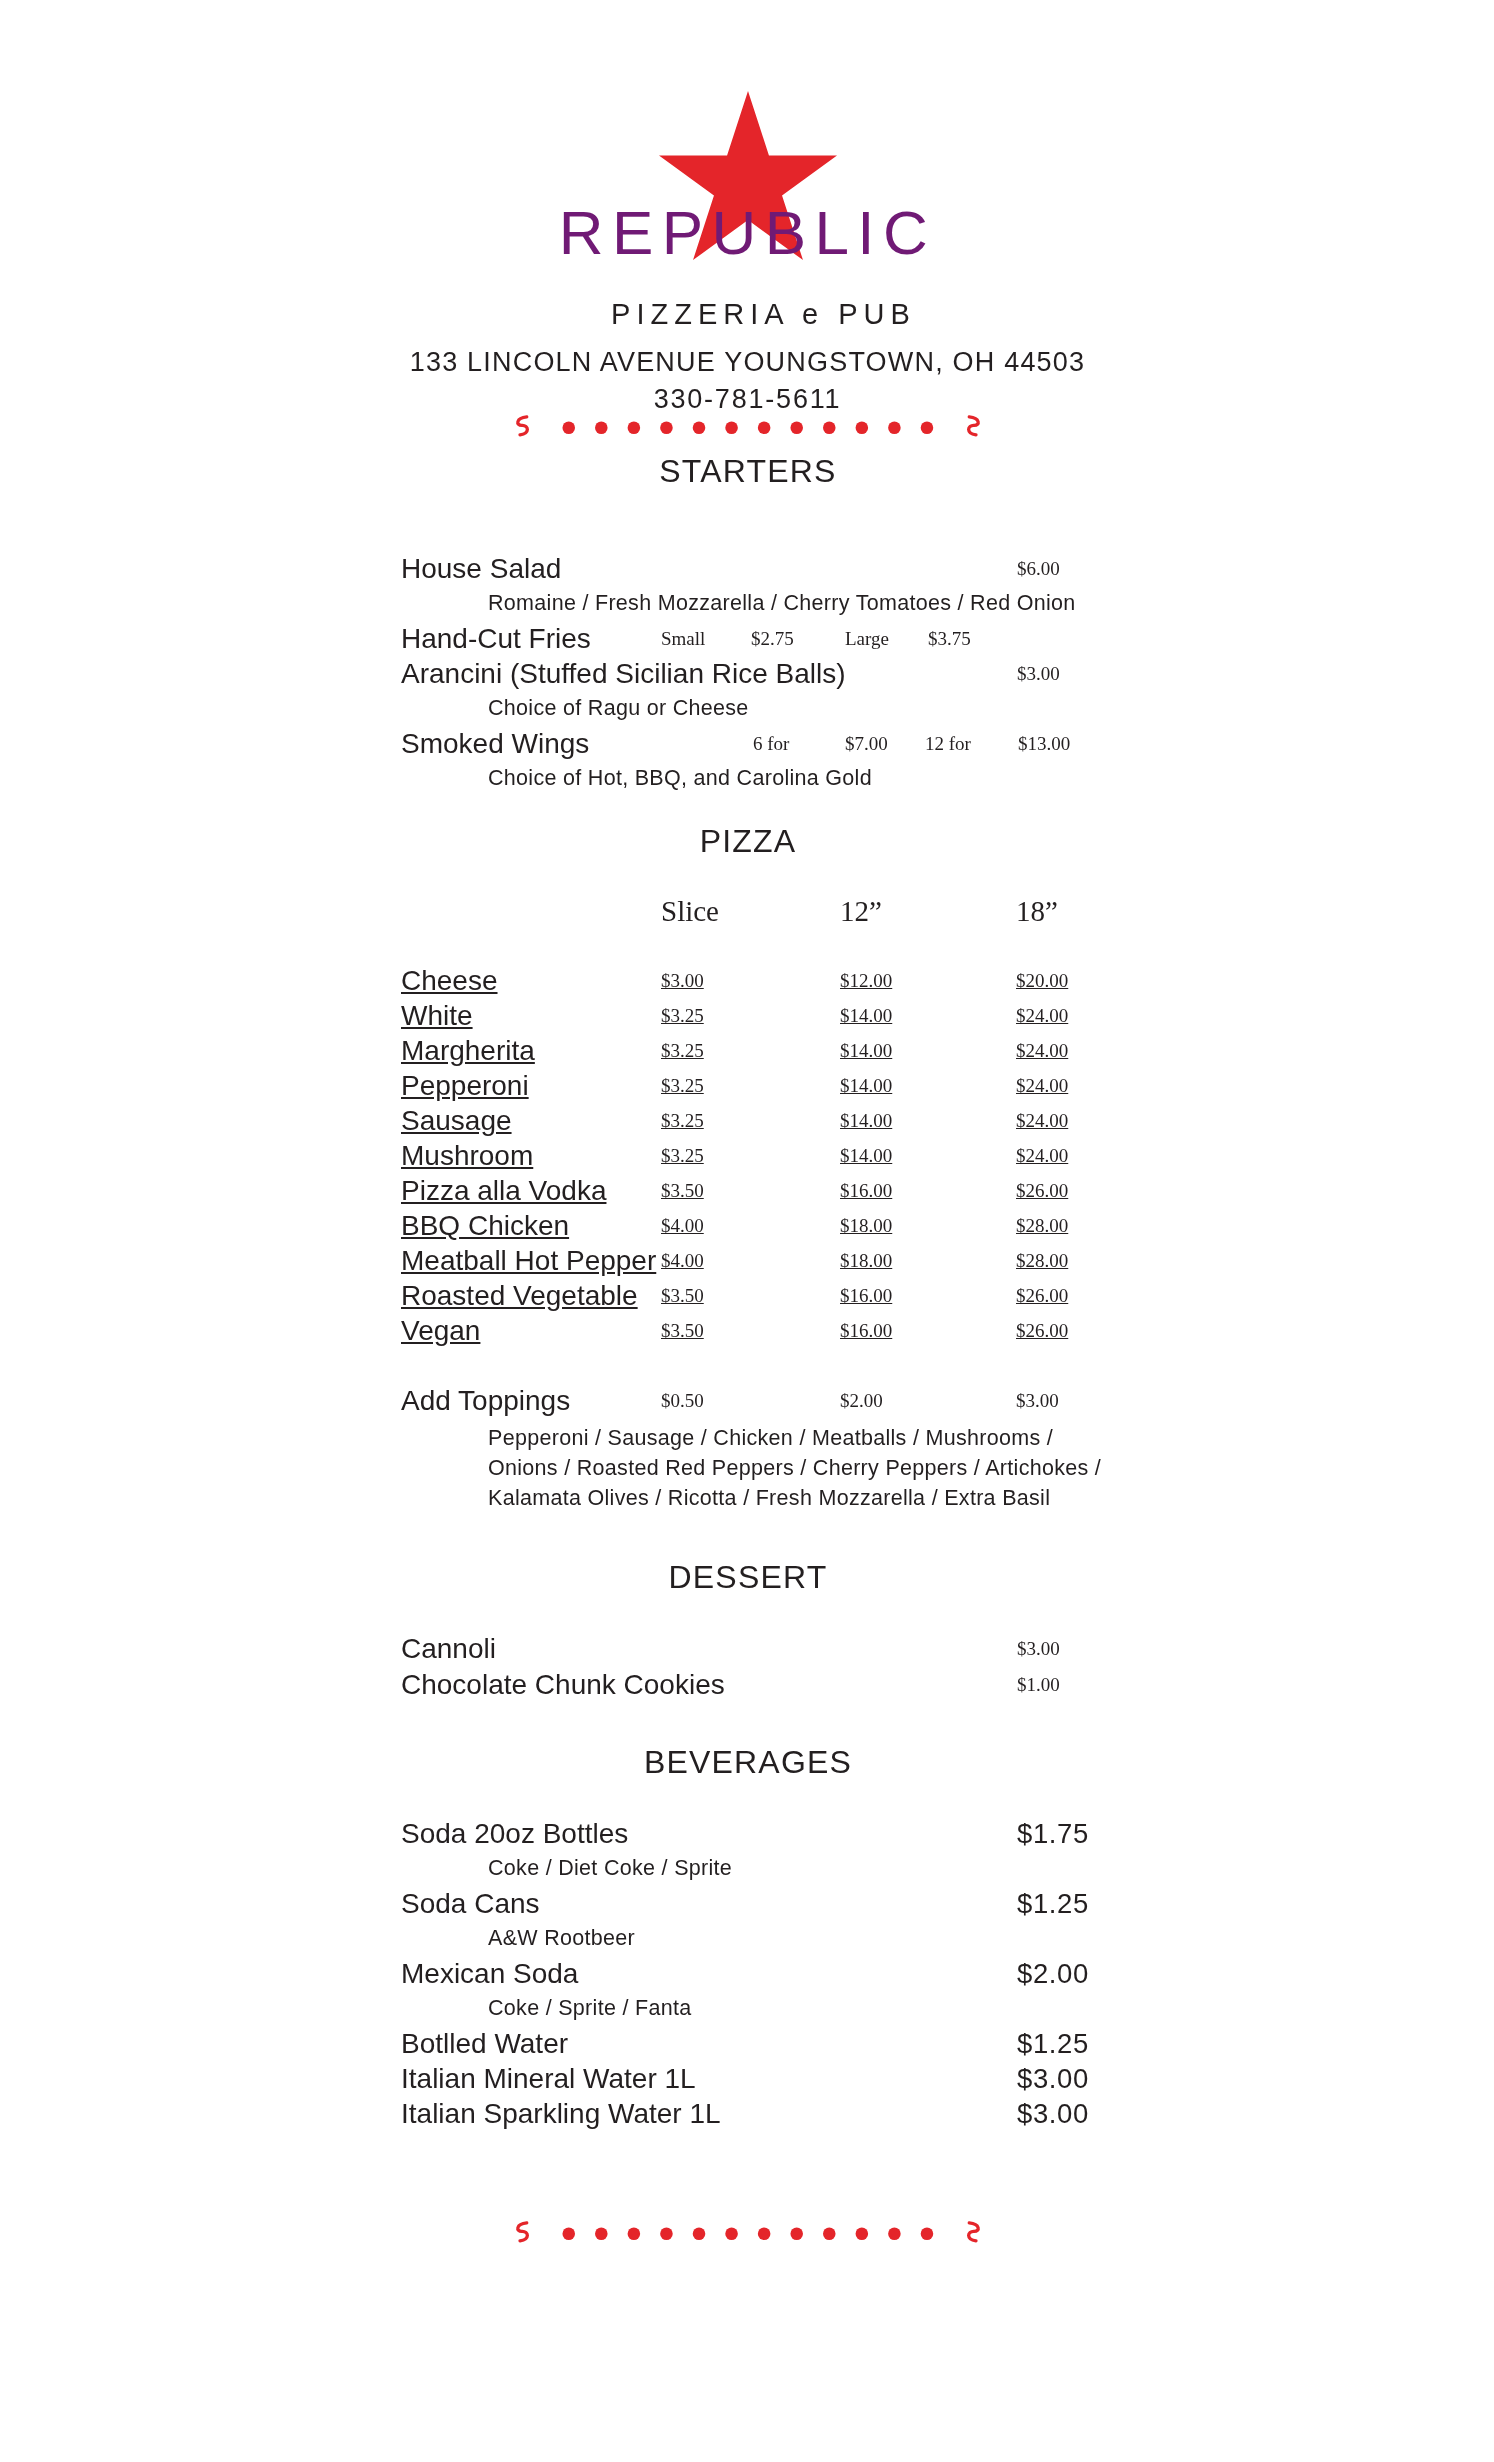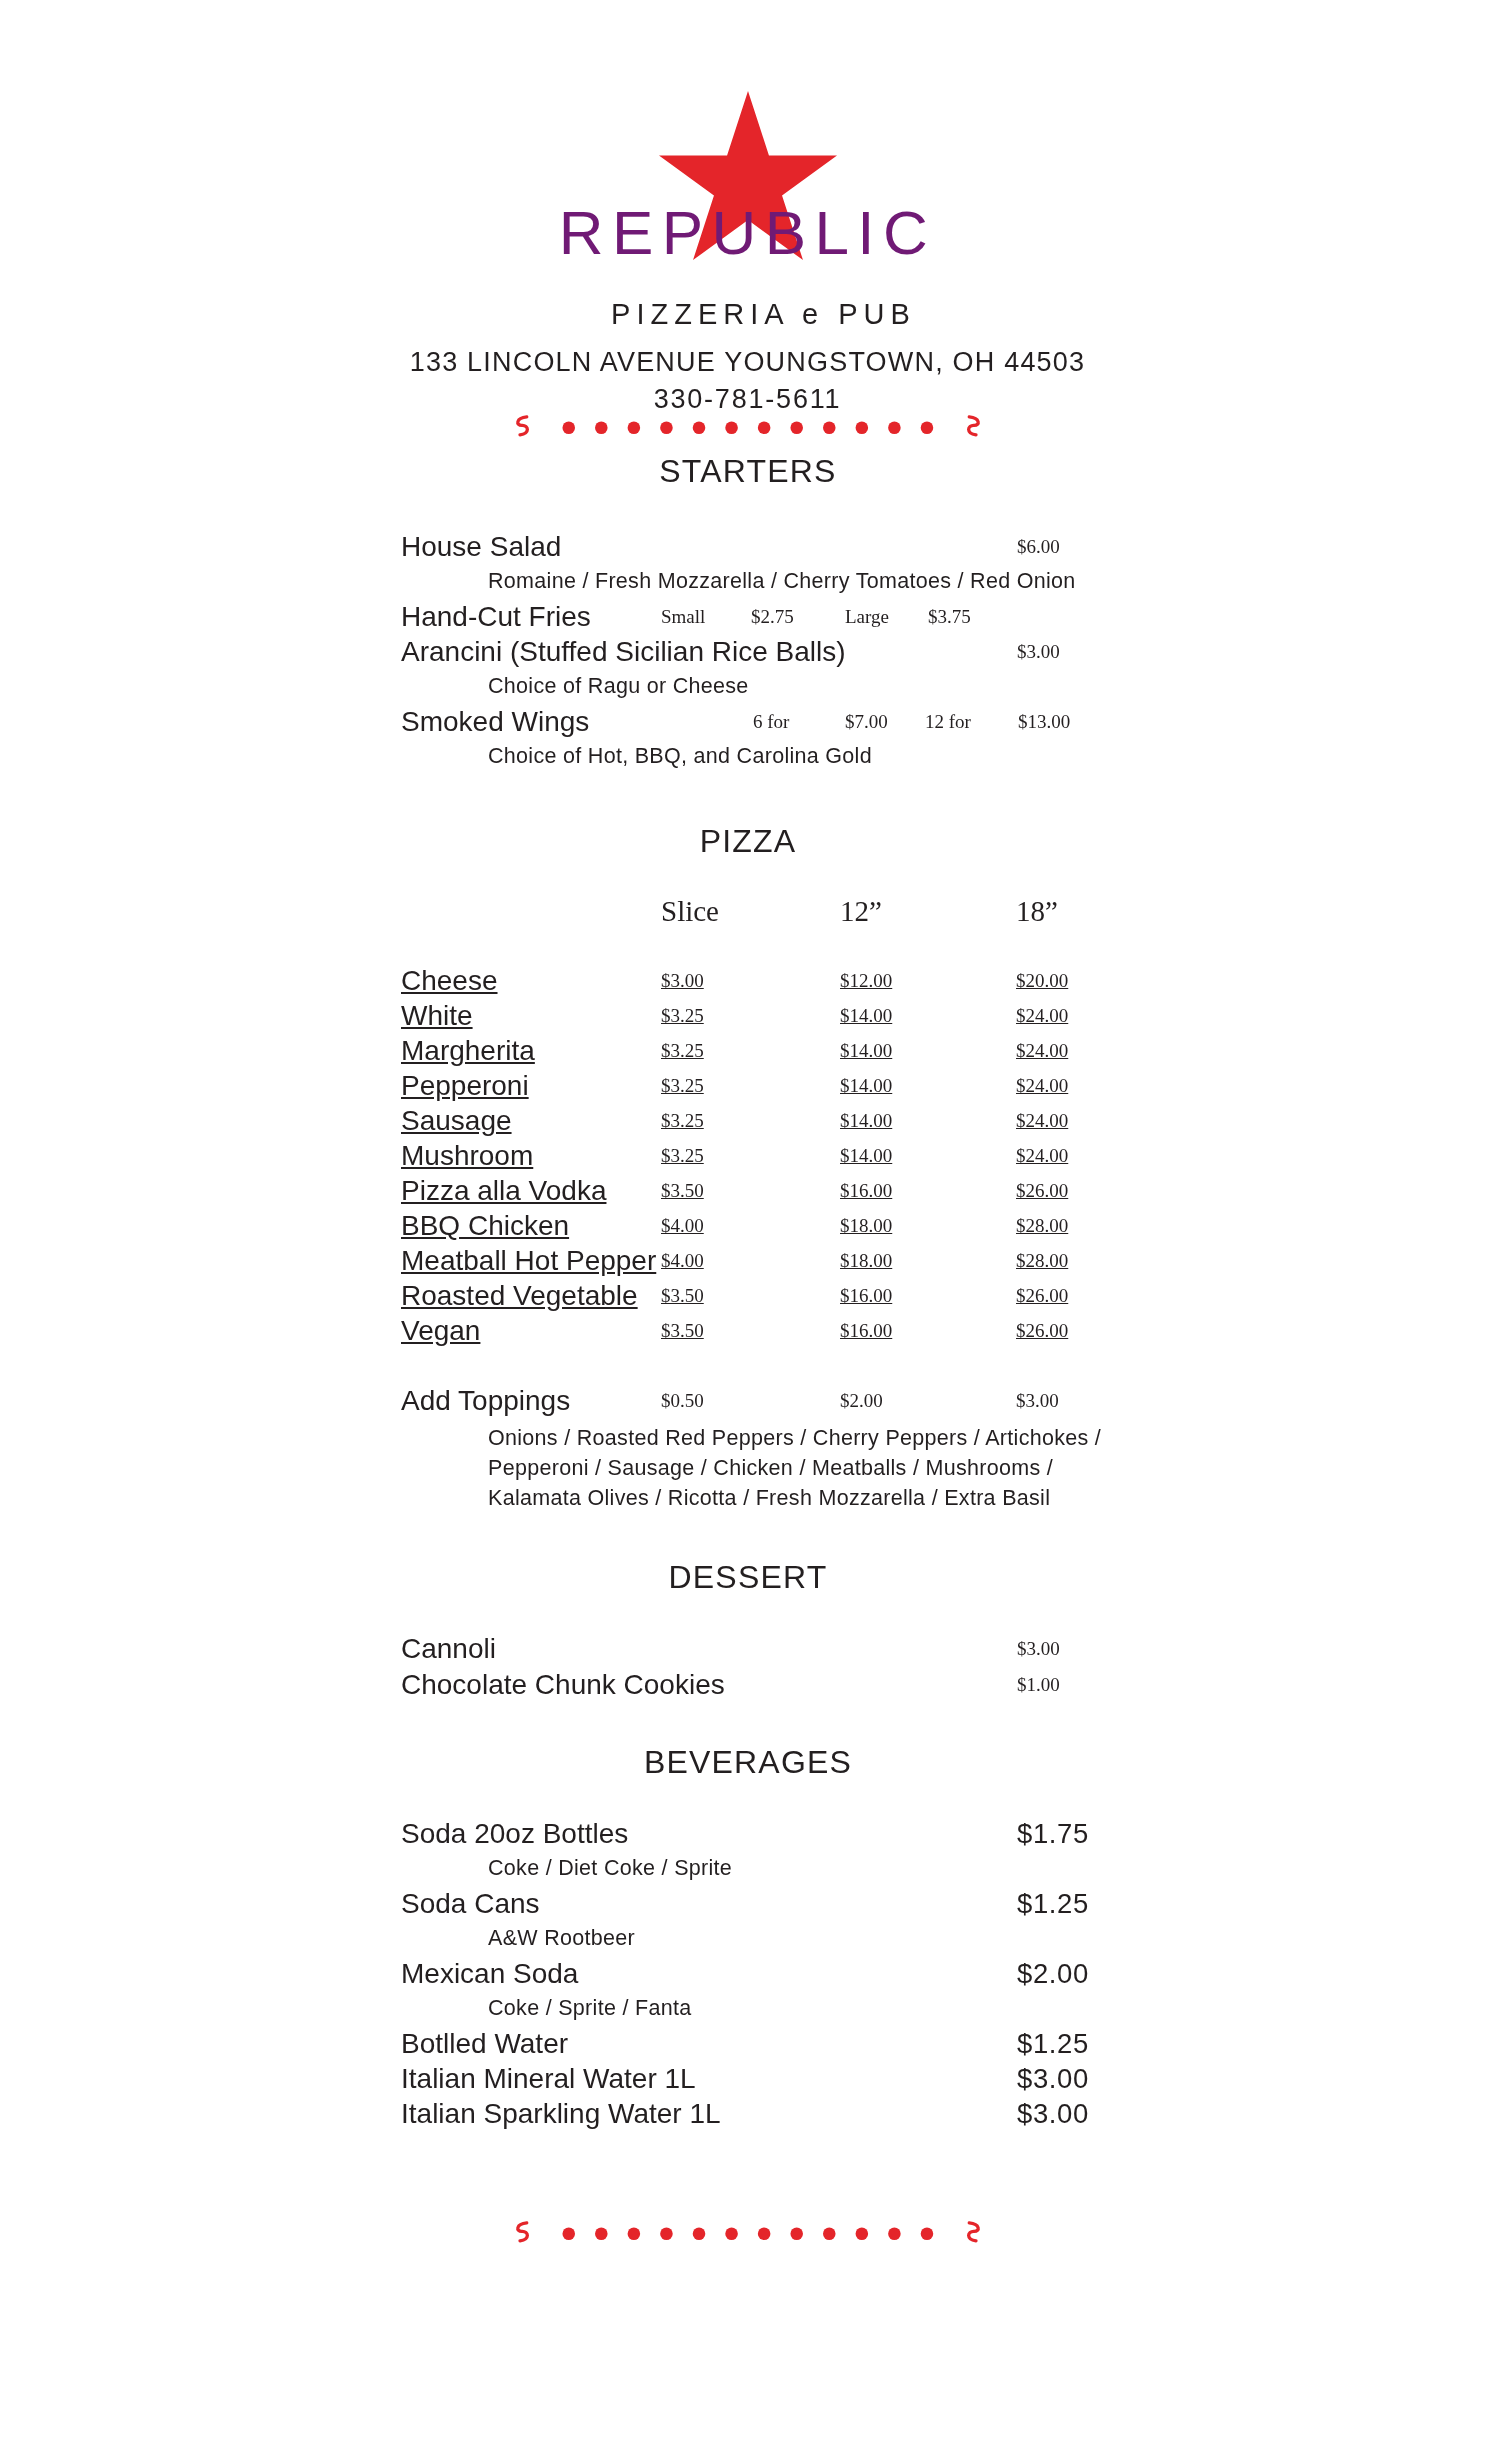--- a/index.html
+++ b/index.html
@@ -24,21 +24,21 @@
 
   
   .section { position:absolute; left:401px; width:694px; }
   .sec-title { margin:0; text-align:center; font-size:32px; font-weight:400; letter-spacing:1.2px; line-height:36px; }
 
   #starters  { top:453px;  }
   #pizza     { top:823px; }
   #dessert   { top:1559px; }
   #beverages { top:1744px; }
 
-  .rows-starters  { margin-top:40px; }
+  .rows-starters  { margin-top:62px; }
   .rows-dessert   { margin-top:36px; }
   .rows-beverages { margin-top:36px; }
 
   .srow, .drow, .brow {
     display:grid; grid-template-columns:616px 1fr; white-space:nowrap;
   }
   .srow { line-height:35px; font-size:28px; }
   .drow { line-height:36px; font-size:28px; }
   .brow { line-height:35px; font-size:28px; }
 
@@ -211,22 +211,22 @@
       </div>
     </div>
 
     <div class="toppings-row">
       <span>Add Toppings</span>
       <span class="serif">$0.50</span>
       <span class="serif">$2.00</span>
       <span class="serif">$3.00</span>
     </div>
     <div class="topdesc">
+      <div class="desc">Pepperoni / Sausage / Chicken / Meatballs / Mushrooms /</div>
       <div class="desc">Onions / Roasted Red Peppers / Cherry Peppers / Artichokes /</div>
-      <div class="desc">Pepperoni / Sausage / Chicken / Meatballs / Mushrooms /</div>
       <div class="desc">Kalamata Olives / Ricotta / Fresh Mozzarella / Extra Basil</div>
     </div>
   </div>
 
   <div class="section" id="dessert">
     <h2 class="sec-title">DESSERT</h2>
     <div class="rows-dessert">
       <div class="drow">
         <span>Cannoli</span>
         <span class="serif">$3.00</span>

